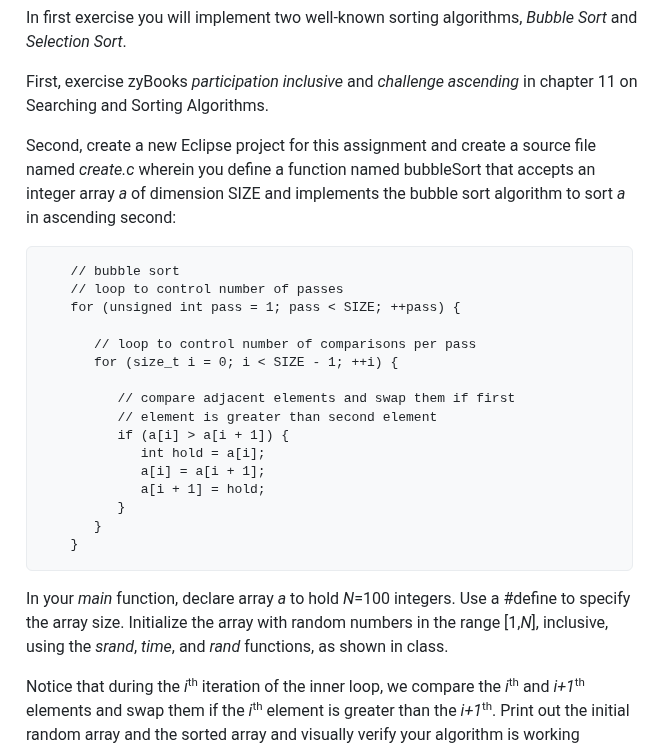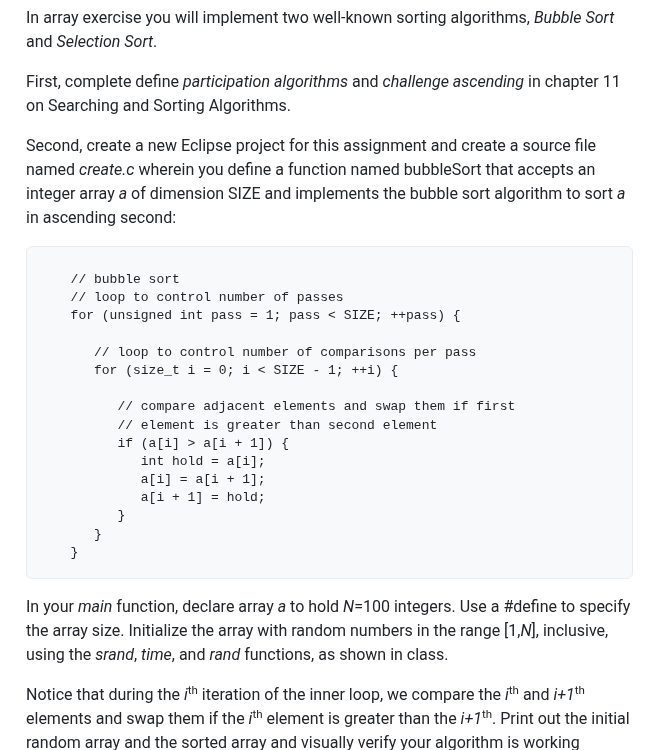--- a/index.html
+++ b/index.html
@@ -21,46 +21,46 @@
       margin: 0 0 16px 0;
       font-size: 16px;
     }
     em, .italic {
       font-style: italic;
     }
     pre.code-block {
       background: #f8f9fa;
       border: 1px solid #e9ecef;
       border-radius: 6px;
-      padding: 24px 16px 16px 28px;
+      padding: 16px 16px 16px 28px;
       margin: 0 8px 16px 0;
       font-family: "SFMono-Regular", Consolas, "Liberation Mono", Menlo, monospace;
       font-size: 13px;
       line-height: 1.4;
       color: #212529;
       white-space: pre;
       overflow-x: auto;
     }
     sup {
       font-size: 0.72em;
       line-height: 0;
       vertical-align: super;
     }
   </style>
 </head>
 <body>
 
 <div class="content">
 
   <p>
-    <span>In array exercise you will implement two well-known sorting algorithms, </span><em>Bubble Sort</em><span> and </span><em>Selection Sort</em><span>.</span>
+    <span>In first exercise you will implement two well-known sorting algorithms, </span><em>Bubble Sort</em><span> and </span><em>Selection Sort</em><span>.</span>
   </p>
 
   <p>
-    <span>First, complete define </span><em>participation algorithms</em><span> and </span><em>challenge ascending</em><span> in chapter 11 on Searching and Sorting Algorithms.</span>
+    <span>First, exercise zyBooks </span><em>participation inclusive</em><span> and </span><em>challenge ascending</em><span> in chapter 11 on Searching and Sorting Algorithms.</span>
   </p>
 
   <p>
     <span>Second, create a new Eclipse project for this assignment and create a source file named </span><em>create.c</em><span> wherein you define a function named bubbleSort that accepts an integer array </span><em>a</em><span> of dimension SIZE and implements the bubble sort algorithm to sort </span><em>a</em><span> in ascending second:</span>
   </p>
 
   <pre class="code-block">  // bubble sort
   // loop to control number of passes
   for (unsigned int pass = 1; pass &lt; SIZE; ++pass) {
 

